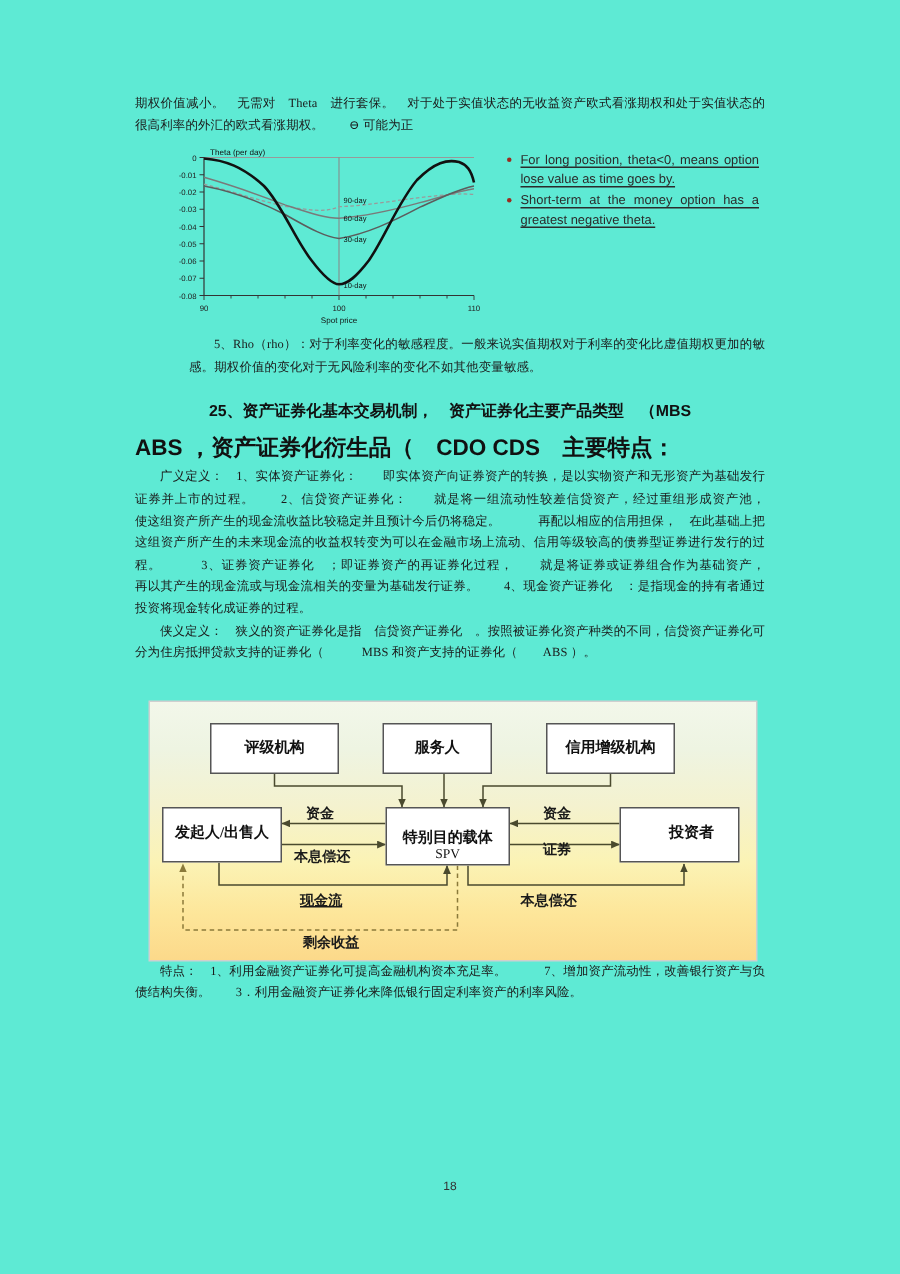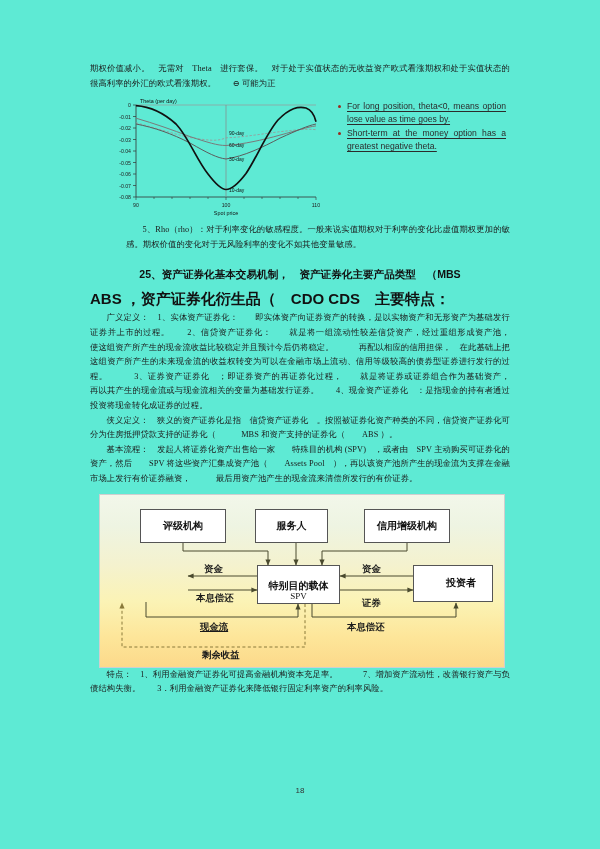--- a/index.html
+++ b/index.html
@@ -97,21 +97,21 @@
     font-weight: bold;
     color: #111;
     line-height: 19px;
     margin: 5px 0 3px 0;
     text-align: left;
   }
 
   
   .diagram {
     position: relative;
-    margin: 7px 0 0 9px;
+    margin: 24px 0 0 9px;
     width: 404px;
     height: 172px;
     background: linear-gradient(to bottom,
         #f2f7ea 0%,
         #eef4e2 18%,
         #f4f2cf 40%,
         #fbf3b5 62%,
         #fde69a 82%,
         #fcd98a 100%);
     border: 1px solid #cfcfcf;
@@ -257,21 +257,20 @@
       </div>
     </div>
 
     <p class="body-text indent" style="margin-top:4px;margin-left:36px;">5、Rho（rho）：对于利率变化的敏感程度。一般来说实值期权对于利率的变化比虚值期权更加的敏感。期权价值的变化对于无风险利率的变化不如其他变量敏感。</p>
 
     <div class="heading-25">25、资产证券化基本交易机制，　资产证券化主要产品类型　（MBS</div>
     <div class="heading-25b">ABS ，资产证券化衍生品（　CDO CDS　主要特点：</div>
 
     <p class="body-text indent">广义定义：　1、实体资产证券化：　　即实体资产向证券资产的转换，是以实物资产和无形资产为基础发行证券并上市的过程。　　2、信贷资产证券化：　　就是将一组流动性较差信贷资产，经过重组形成资产池，　　使这组资产所产生的现金流收益比较稳定并且预计今后仍将稳定。　　　再配以相应的信用担保，　在此基础上把这组资产所产生的未来现金流的收益权转变为可以在金融市场上流动、信用等级较高的债券型证券进行发行的过程。　　　3、证券资产证券化　；即证券资产的再证券化过程，　　就是将证券或证券组合作为基础资产，　　　再以其产生的现金流或与现金流相关的变量为基础发行证券。　　4、现金资产证券化　：是指现金的持有者通过投资将现金转化成证券的过程。</p>
     <p class="body-text indent">侠义定义：　狭义的资产证券化是指　信贷资产证券化　。按照被证券化资产种类的不同，信贷资产证券化可分为住房抵押贷款支持的证券化（　　　MBS 和资产支持的证券化（　　ABS ）。</p>
-    <p class="body-text indent">基本流程：　发起人将证券化资产出售给一家　　特殊目的机构 (SPV)　，或者由　SPV 主动购买可证券化的资产，然后　　SPV 将这些资产汇集成资产池（　　Assets Pool　），再以该资产池所产生的现金流为支撑在金融市场上发行有价证券融资，　　　最后用资产池产生的现金流来清偿所发行的有价证券。</p>
 
     <div class="diagram">
       <svg width="404" height="172" viewBox="0 0 404 172" style="position:absolute;left:0;top:0;">
         <defs>
           <marker id="ah" markerWidth="7" markerHeight="7" refX="5.6" refY="2.6" orient="auto" markerUnits="userSpaceOnUse">
             <path d="M0,0 L6,2.6 L0,5.2 z" fill="#4a4a2e"></path>
           </marker>
           <marker id="ahd" markerWidth="7" markerHeight="7" refX="5.6" refY="2.6" orient="auto" markerUnits="userSpaceOnUse">
             <path d="M0,0 L6,2.6 L0,5.2 z" fill="#8a7a3a"></path>
           </marker>
@@ -299,32 +298,35 @@
       <div class="dnode" style="left:40px;  top:14px; width:86px; height:34px;">
         <span>评级机构</span>
       </div>
       <div class="dnode" style="left:155px; top:14px; width:73px; height:34px;">
         <span>服务人</span>
       </div>
       <div class="dnode" style="left:264px; top:14px; width:86px; height:34px;">
         <span>信用增级机构</span>
       </div>
 
+      <div class="dnode" style="left:8px;  top:70px; width:80px; height:37px;">
+        <span>发起人/出售人</span>
+      </div>
       <div class="dnode" style="left:157px; top:70px; width:83px; height:39px; flex-direction:column;justify-content:flex-end;">
         <span>特别目的载体</span>
         <span style="font-weight:normal;font-size:9px;">SPV</span>
       </div>
       <div class="dnode" style="left:313px; top:70px; width:80px; height:37px;padding-left:16px;">
         <span>投资者</span>
       </div>
 
       <div class="dlabel" style="left:104px; top:68px;">资金</div>
       <div class="dlabel" style="left:96px;  top:97px;">本息偿还</div>
       <div class="dlabel" style="left:262px; top:68px;">资金</div>
-      <div class="dlabel" style="left:262px; top:102px;">证券</div>
+      <div class="dlabel" style="left:262px; top:92px;">证券</div>
       <div class="dlabel" style="left:100px; top:126px;text-decoration:underline;">现金流</div>
       <div class="dlabel" style="left:247px; top:126px;">本息偿还</div>
       <div class="dlabel" style="left:102px; top:154px;">剩余收益</div>
     </div>
 
     <p class="body-text indent footer-note">特点：　1、利用金融资产证券化可提高金融机构资本充足率。　　　7、增加资产流动性，改善银行资产与负债结构失衡。　　3．利用金融资产证券化来降低银行固定利率资产的利率风险。</p>
   </div>
 
   <div class="pageno">18</div>
 </div>

